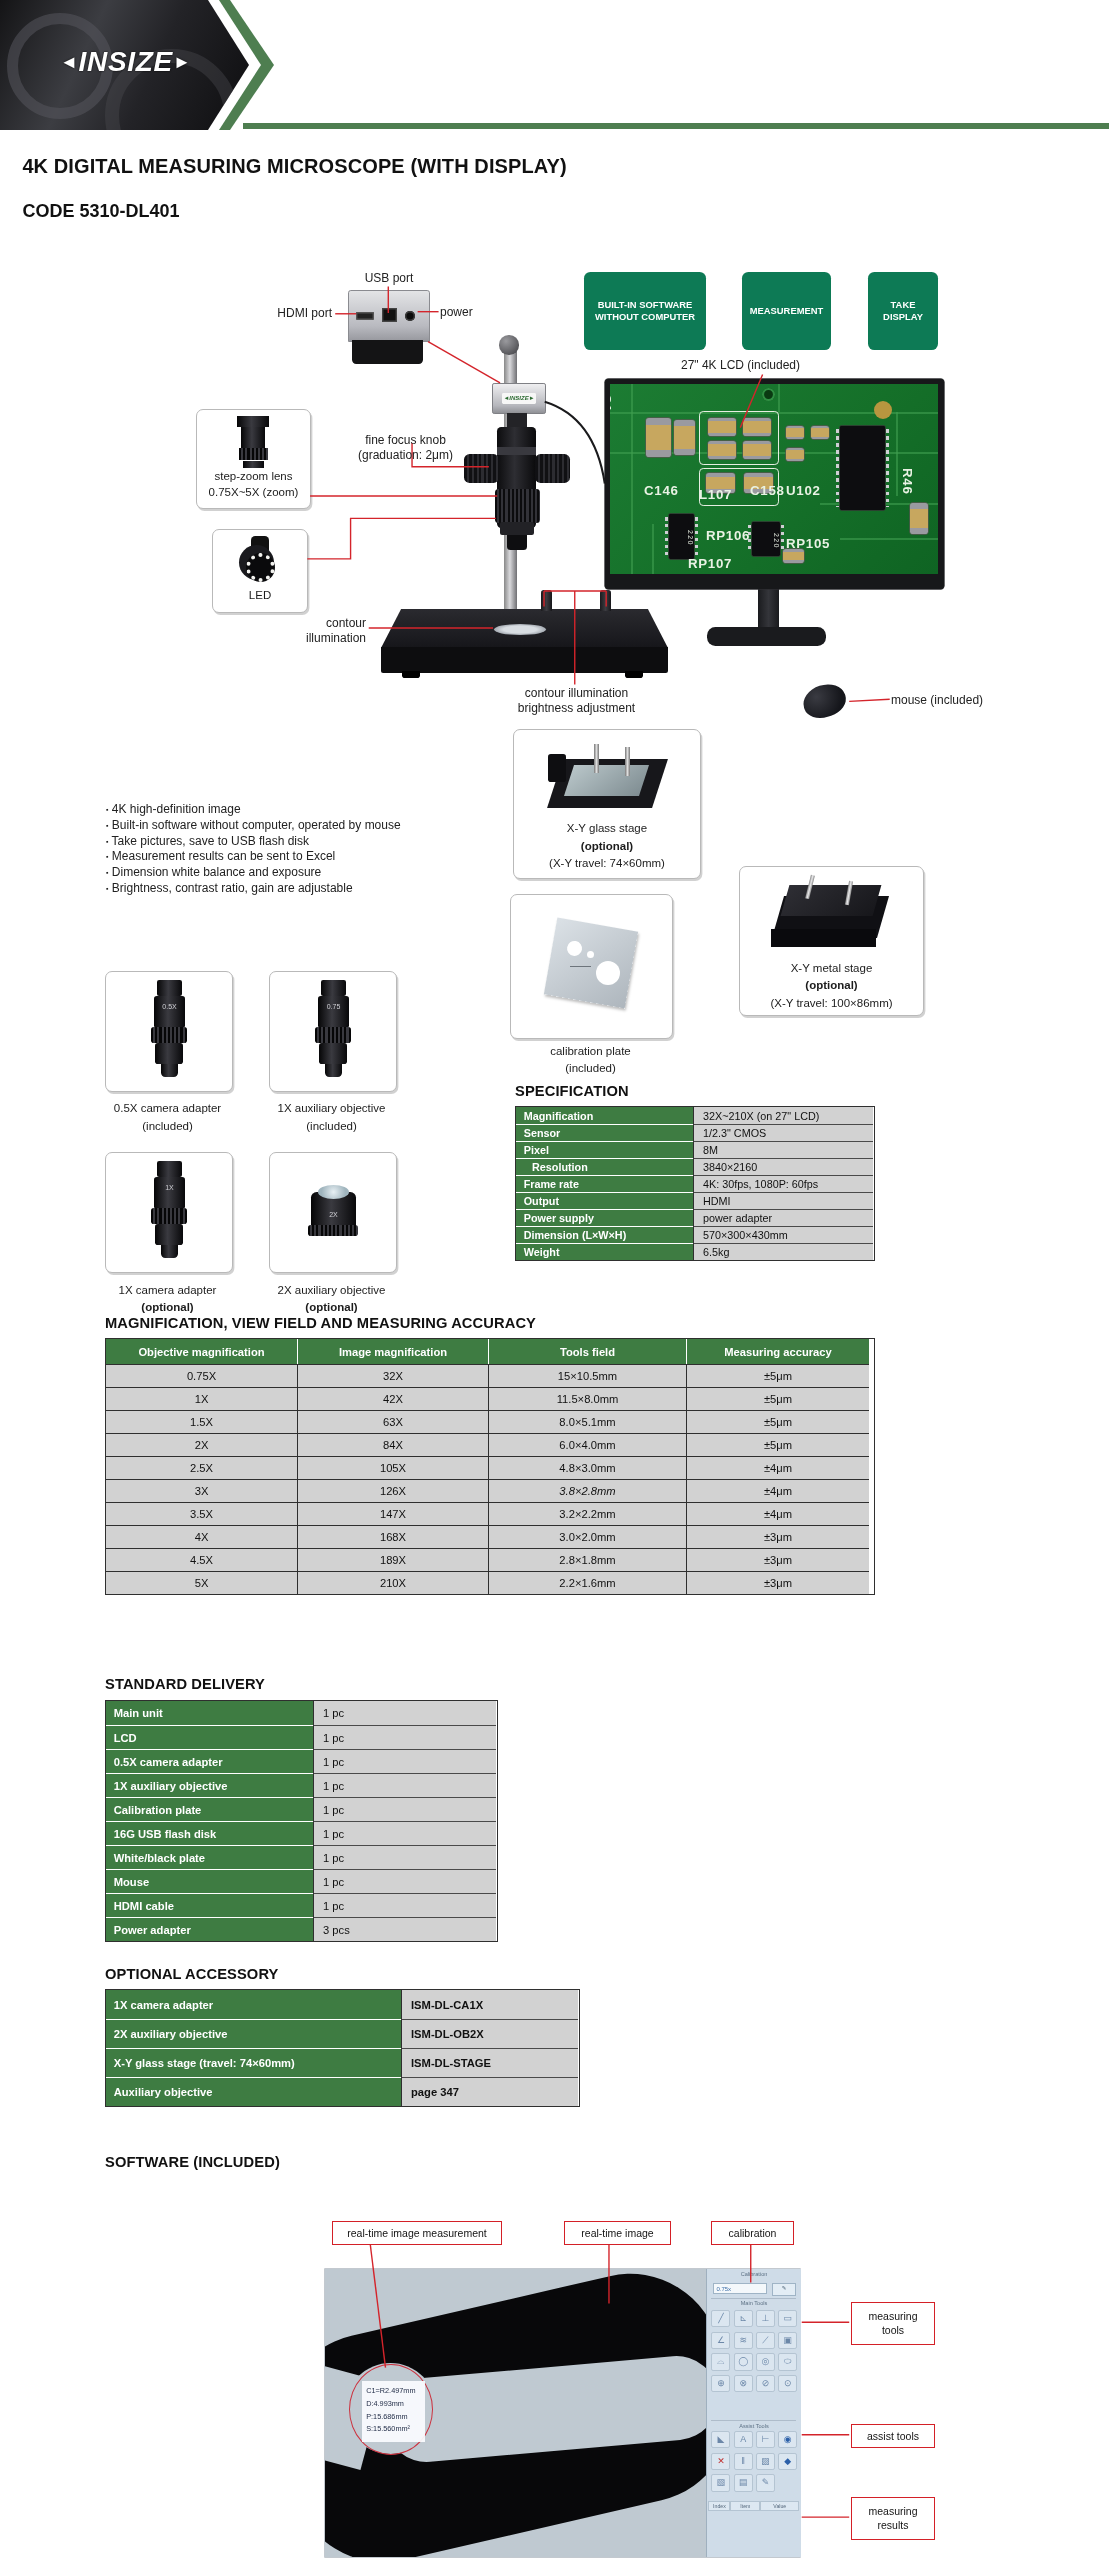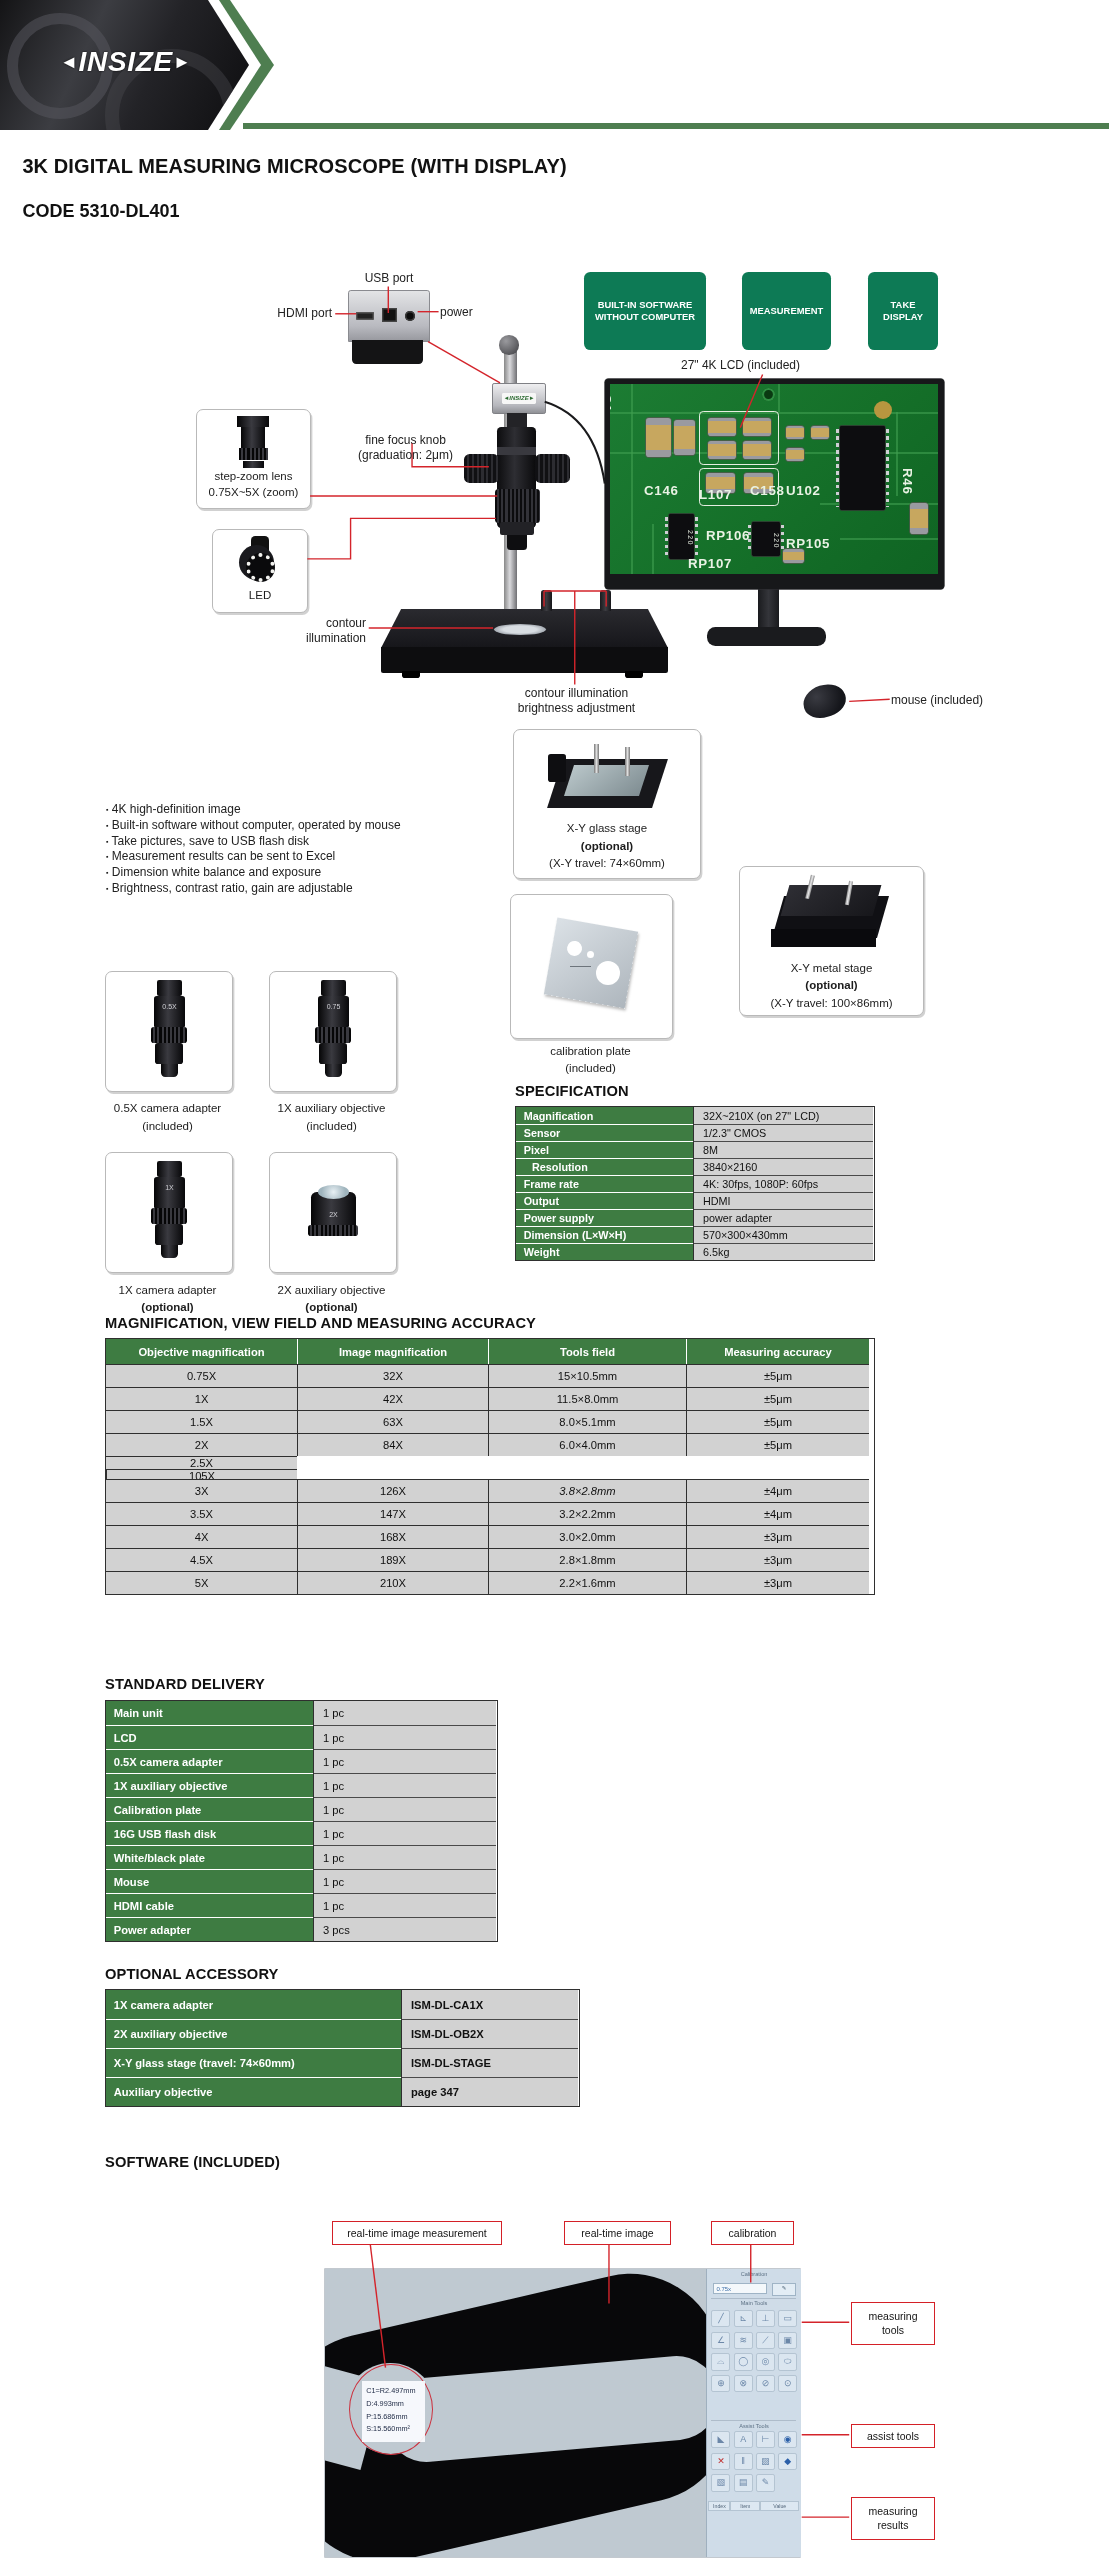--- a/index.html
+++ b/index.html
@@ -151,21 +151,21 @@
 
   <div class="abs hdr-green-arrow"></div>
   <div class="abs hdr-white-gap"></div>
   <div class="abs hdr-photo">
     <div class="abs gear1"></div>
     <div class="abs gear2"></div>
   </div>
   <div class="abs hdr-logo"><span class="arr">◄</span><span>INSIZE</span><span class="arr">►</span></div>
   <div class="abs hdr-bar"></div>
 
-  <div class="abs page-title">3K DIGITAL MEASURING MICROSCOPE (WITH DISPLAY)</div>
+  <div class="abs page-title">4K DIGITAL MEASURING MICROSCOPE (WITH DISPLAY)</div>
   <div class="abs page-code">CODE 5310-DL401</div>
 
   <div id="badges">
       <div class="abs badge" style="left: 584px; top: 272px; width: 122px; height: 78px;">
         <div>BUILT-IN SOFTWARE</div>
         <div>WITHOUT COMPUTER</div>
       </div>
       <div class="abs badge" style="left: 742px; top: 272px; width: 89px; height: 78px;">
         <div>MEASUREMENT</div>
       </div>
@@ -455,21 +455,21 @@
         <div class="cell-v cell-c" style="width: 191px; font-size: 11.2px; border-top: 1.4px solid rgb(47, 47, 47); border-left: 1.4px solid rgb(47, 47, 47);">63X</div>
         <div class="cell-v cell-c" style="width: 198px; font-size: 11.2px; border-top: 1.4px solid rgb(47, 47, 47); border-left: 1.4px solid rgb(47, 47, 47);">8.0×5.1mm</div>
         <div class="cell-v cell-c" style="width: 183px; font-size: 11.2px; border-top: 1.4px solid rgb(47, 47, 47); border-left: 1.4px solid rgb(47, 47, 47);">±5μm</div>
       </div>
       <div class="trow" style="height: 23px;">
         <div class="cell-v cell-c" style="width: 191px; font-size: 11.2px; border-top: 1.4px solid rgb(47, 47, 47);">2X</div>
         <div class="cell-v cell-c" style="width: 191px; font-size: 11.2px; border-top: 1.4px solid rgb(47, 47, 47); border-left: 1.4px solid rgb(47, 47, 47);">84X</div>
         <div class="cell-v cell-c" style="width: 198px; font-size: 11.2px; border-top: 1.4px solid rgb(47, 47, 47); border-left: 1.4px solid rgb(47, 47, 47);">6.0×4.0mm</div>
         <div class="cell-v cell-c" style="width: 183px; font-size: 11.2px; border-top: 1.4px solid rgb(47, 47, 47); border-left: 1.4px solid rgb(47, 47, 47);">±5μm</div>
       </div>
-      <div class="trow" style="height: 23px; flex-direction: column;">
+      <div class="trow" style="height: 23px;">
         <div class="cell-v cell-c" style="width: 191px; font-size: 11.2px; border-top: 1.4px solid rgb(47, 47, 47);">2.5X</div>
         <div class="cell-v cell-c" style="width: 191px; font-size: 11.2px; border-top: 1.4px solid rgb(47, 47, 47); border-left: 1.4px solid rgb(47, 47, 47);">105X</div>
         <div class="cell-v cell-c" style="width: 198px; font-size: 11.2px; border-top: 1.4px solid rgb(47, 47, 47); border-left: 1.4px solid rgb(47, 47, 47);">4.8×3.0mm</div>
         <div class="cell-v cell-c" style="width: 183px; font-size: 11.2px; border-top: 1.4px solid rgb(47, 47, 47); border-left: 1.4px solid rgb(47, 47, 47);">±4μm</div>
       </div>
       <div class="trow" style="height: 23px;">
         <div class="cell-v cell-c" style="width: 191px; font-size: 11.2px; border-top: 1.4px solid rgb(47, 47, 47);">3X</div>
         <div class="cell-v cell-c" style="width: 191px; font-size: 11.2px; border-top: 1.4px solid rgb(47, 47, 47); border-left: 1.4px solid rgb(47, 47, 47);">126X</div>
         <div class="cell-v cell-c" style="width: 198px; font-size: 11.2px; border-top: 1.4px solid rgb(47, 47, 47); border-left: 1.4px solid rgb(47, 47, 47); font-style: italic;">3.8×2.8mm</div>
         <div class="cell-v cell-c" style="width: 183px; font-size: 11.2px; border-top: 1.4px solid rgb(47, 47, 47); border-left: 1.4px solid rgb(47, 47, 47);">±4μm</div>

